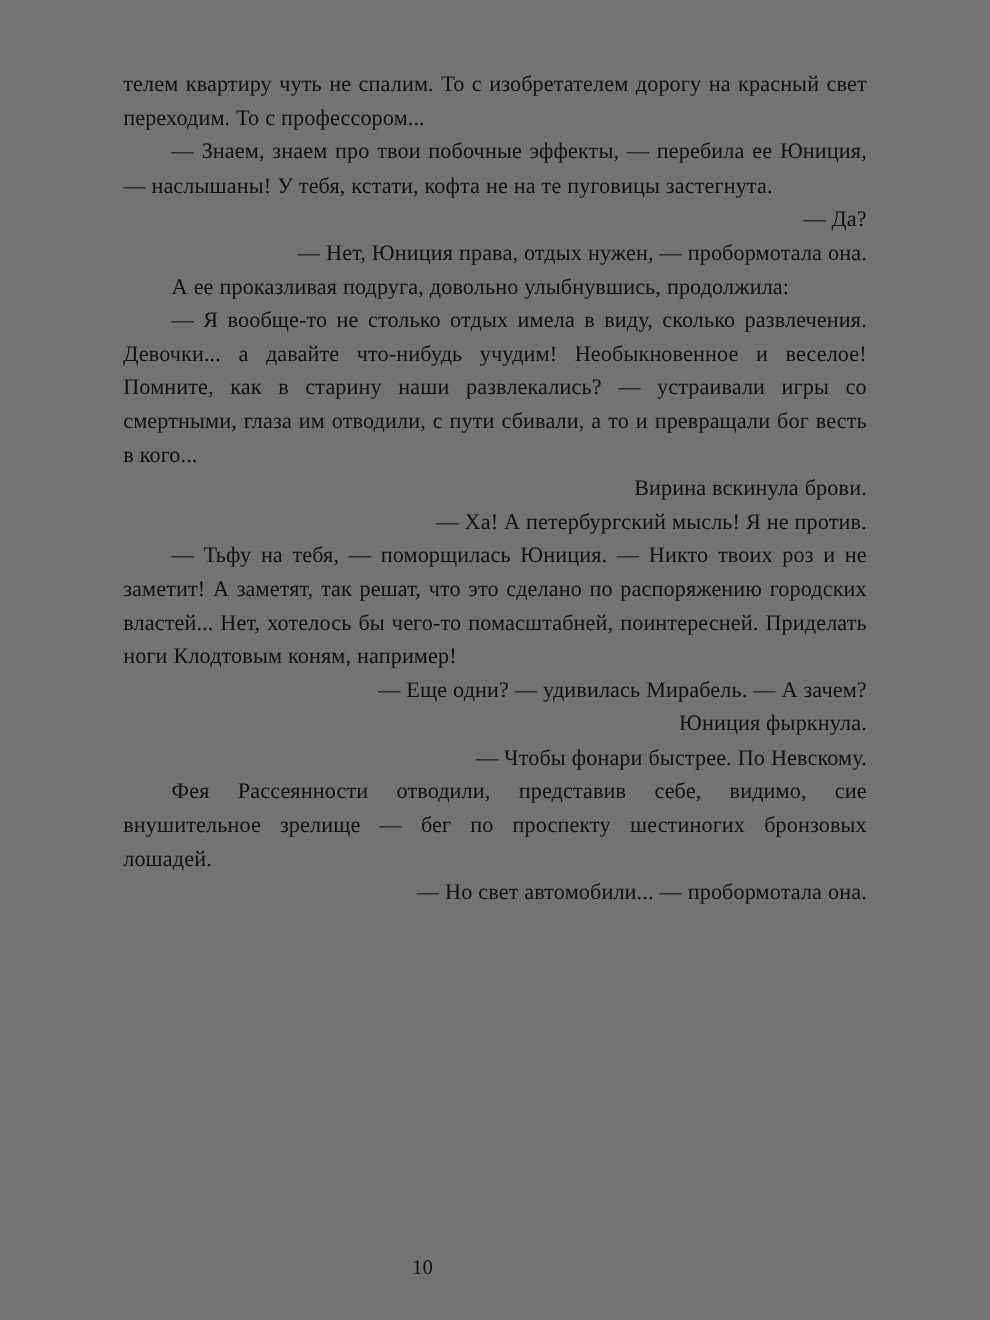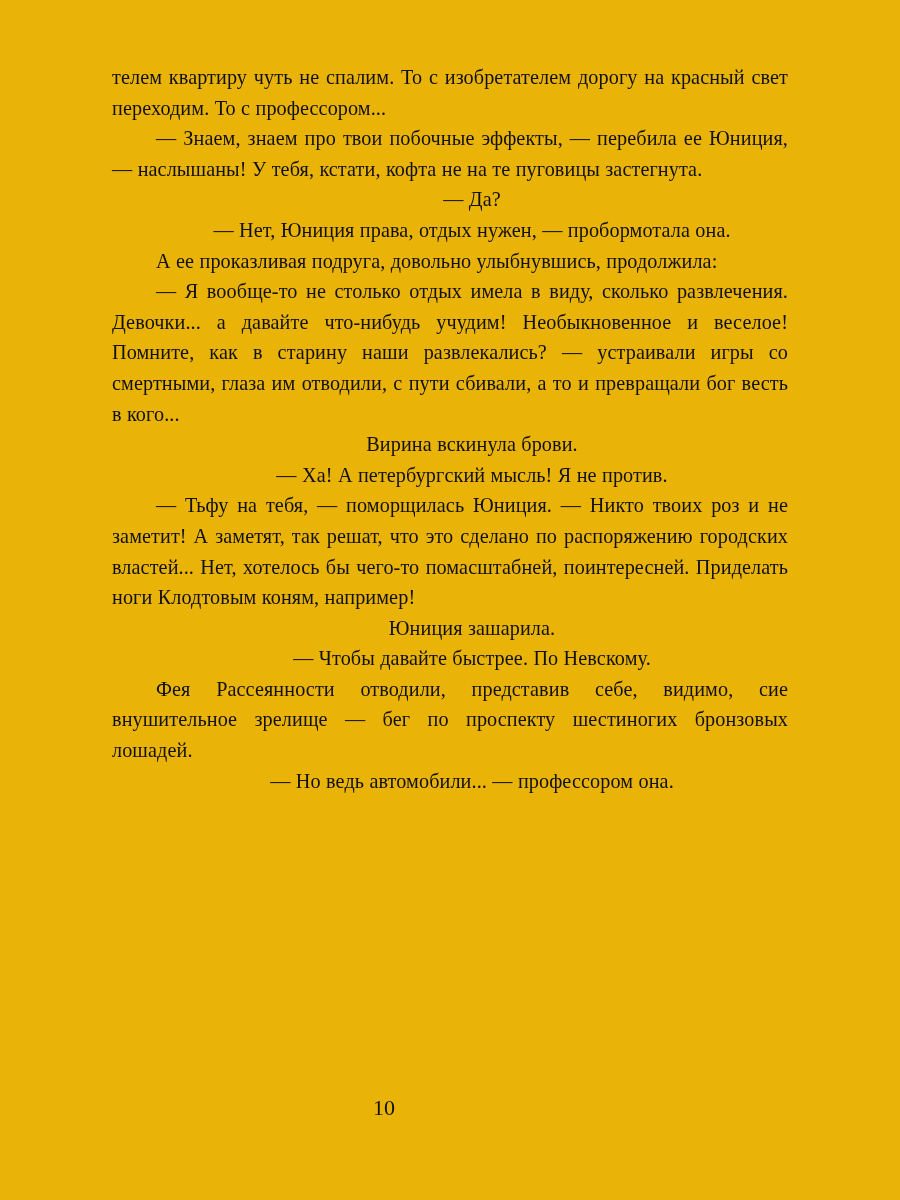--- a/index.html
+++ b/index.html
@@ -14,21 +14,21 @@
     color: #111111;
     position: relative;
     overflow: hidden;
   }
   .page {
     position: absolute;
     left: 0;
     top: 0;
     width: 900px;
     height: 1200px;
-    background: #eab308;
+    background: #737373;
   }
   .text-column {
     position: absolute;
     left: 112px;
     top: 62px;
     width: 676px;
   }
   p.para {
     margin: 0;
     font-size: 20.2px;
@@ -36,46 +36,47 @@
     text-align: justify;
     text-indent: 44px;
     letter-spacing: 0.1px;
     word-spacing: 0.2px;
     hyphens: manual;
   }
   p.para.noindent {
     text-indent: 0;
   }
   p.para.last-left {
-    text-align: center;
+    text-align: right;
   }
   .folio {
     position: absolute;
     left: 0;
-    top: 1095px;
+    top: 1142px;
     width: 768px;
     text-align: center;
-    font-size: 22px;
+    font-size: 19px;
     font-family: "Liberation Serif", serif;
     color: #111111;
   }
 </style>
 </head>
 <body>
 
 <div class="page">
   <div class="text-column">
     <p class="para noindent">телем квартиру чуть не спалим. То с изобретателем дорогу на красный свет переходим. То с профессором...</p>
     <p class="para">— Знаем, знаем про твои побочные эффекты, — перебила ее Юниция, — наслышаны! У тебя, кстати, кофта не на те пуговицы застегнута.</p>
     <p class="para last-left">— Да?</p>
     <p class="para last-left">— Нет, Юниция права, отдых нужен, — пробормотала она.</p>
     <p class="para">А ее проказливая подруга, довольно улыбнувшись, продолжила:</p>
     <p class="para">— Я вообще-то не столько отдых имела в виду, сколько развлечения. Девочки... а давайте что-нибудь учудим! Необыкновенное и веселое! Помните, как в старину наши развлекались? — устраивали игры со смертными, глаза им отводили, с пути сбивали, а то и превращали бог весть в кого...</p>
     <p class="para last-left">Вирина вскинула брови.</p>
     <p class="para last-left">— Ха! А петербургский мысль! Я не против.</p>
     <p class="para">— Тьфу на тебя, — поморщилась Юниция. — Никто твоих роз и не заметит! А заметят, так решат, что это сделано по распоряжению городских властей... Нет, хотелось бы чего-то помасштабней, поинтересней. Приделать ноги Клодтовым коням, например!</p>
-    <p class="para last-left">Юниция зашарила.</p>
-    <p class="para last-left">— Чтобы давайте быстрее. По Невскому.</p>
+    <p class="para last-left">— Еще одни? — удивилась Мирабель. — А зачем?</p>
+    <p class="para last-left">Юниция фыркнула.</p>
+    <p class="para last-left">— Чтобы фонари быстрее. По Невскому.</p>
     <p class="para">Фея Рассеянности отводили, представив себе, видимо, сие внушительное зрелище — бег по проспекту шестиногих бронзовых лошадей.</p>
-    <p class="para last-left">— Но ведь автомобили... — профессором она.</p>
+    <p class="para last-left">— Но свет автомобили... — пробормотала она.</p>
   </div>
   <div class="folio">10</div>
 </div>
 
 </body></html>

